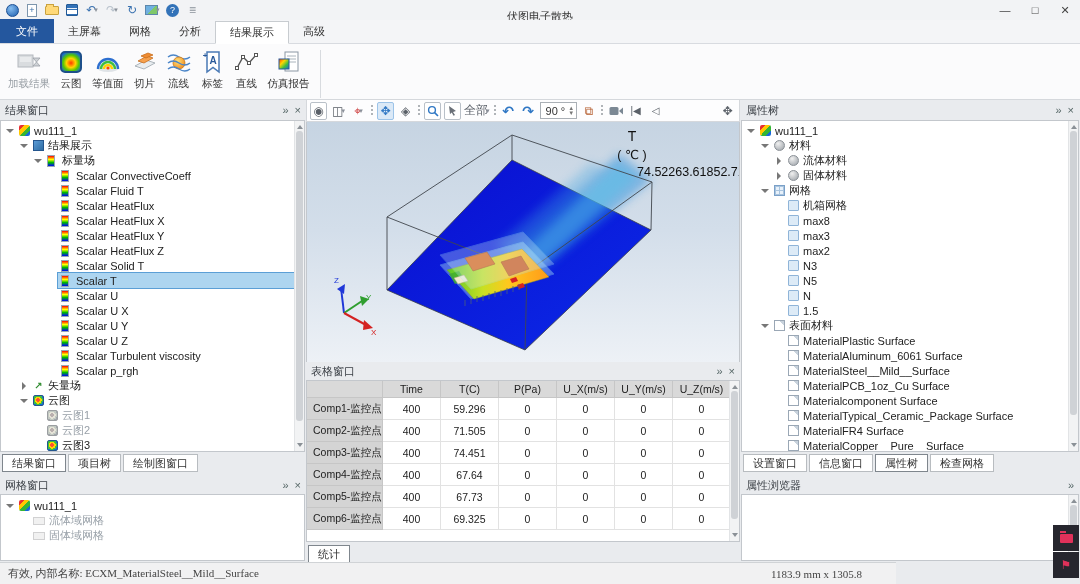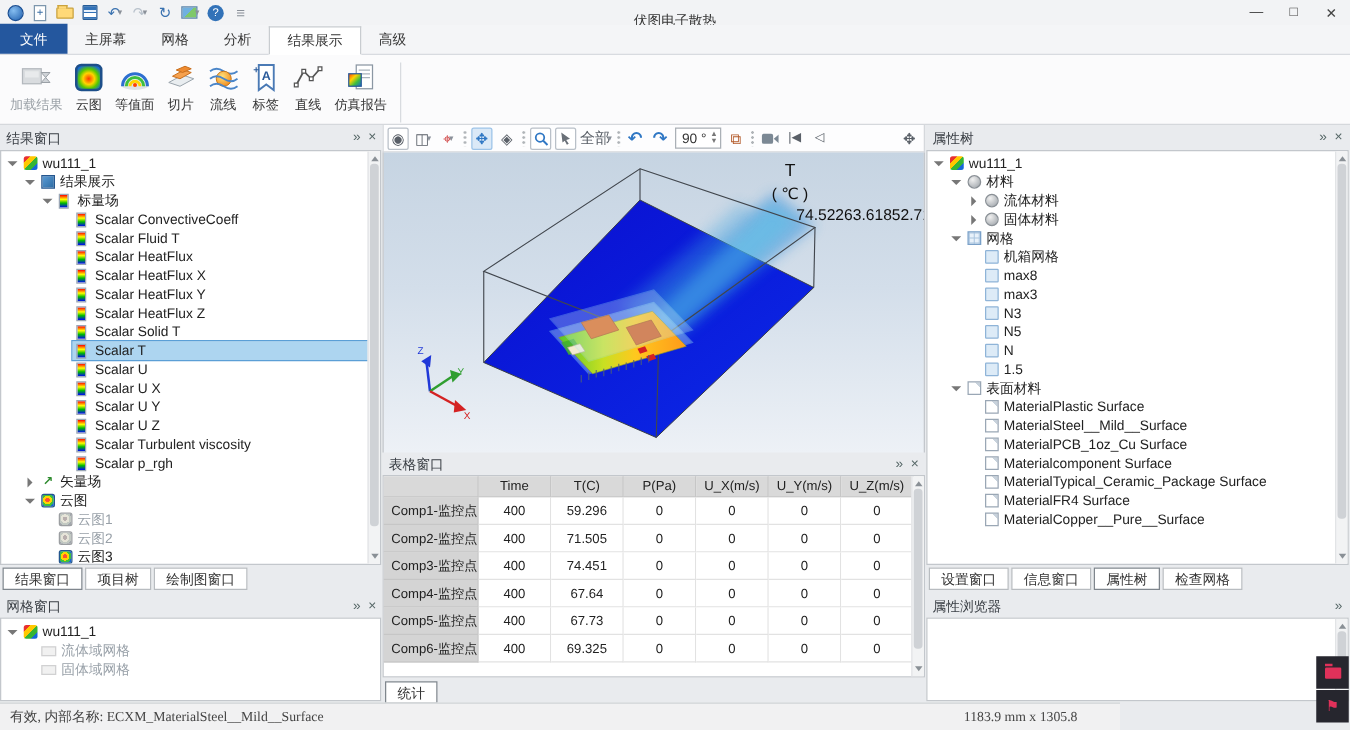--- a/index.html
+++ b/index.html
@@ -834,20 +834,27 @@
             </div>
 
             <div class="tree-row lvl2">
               <span class="exp"></span>
               <span class="rowbody">
                 <span class="ticon mesh-cube-icon"></span>
                 <span class="tlabel">max3</span>
               </span>
             </div>
 
+            <div class="tree-row lvl2">
+              <span class="exp"></span>
+              <span class="rowbody">
+                <span class="ticon mesh-cube-icon"></span>
+                <span class="tlabel">max2</span>
+              </span>
+            </div>
 
             <div class="tree-row lvl2">
               <span class="exp"></span>
               <span class="rowbody">
                 <span class="ticon mesh-cube-icon"></span>
                 <span class="tlabel">N3</span>
               </span>
             </div>
 
             <div class="tree-row lvl2">
@@ -883,20 +890,27 @@
             </div>
 
             <div class="tree-row lvl2">
               <span class="exp"></span>
               <span class="rowbody">
                 <span class="ticon surface-doc-icon"></span>
                 <span class="tlabel">MaterialPlastic Surface</span>
               </span>
             </div>
 
+            <div class="tree-row lvl2">
+              <span class="exp"></span>
+              <span class="rowbody">
+                <span class="ticon surface-doc-icon"></span>
+                <span class="tlabel">MaterialAluminum_6061 Surface</span>
+              </span>
+            </div>
 
             <div class="tree-row lvl2">
               <span class="exp"></span>
               <span class="rowbody">
                 <span class="ticon surface-doc-icon"></span>
                 <span class="tlabel">MaterialSteel__Mild__Surface</span>
               </span>
             </div>
 
             <div class="tree-row lvl2">

